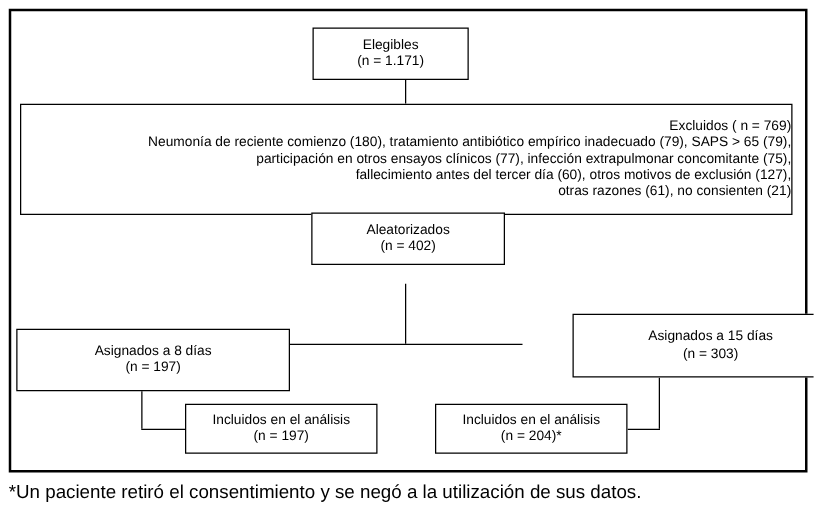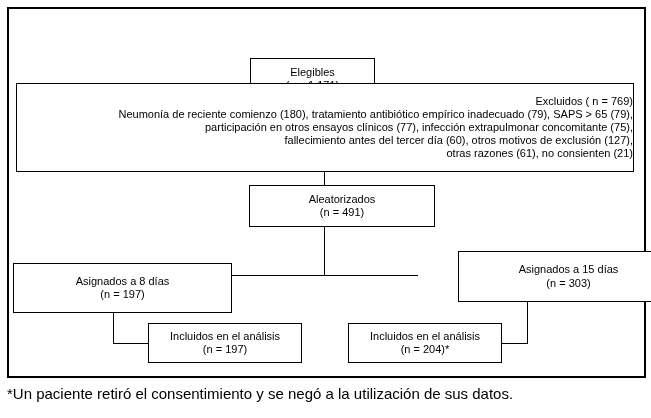--- a/index.html
+++ b/index.html
@@ -31,23 +31,23 @@
     box-sizing: border-box;
     display: flex;
     flex-direction: column;
     align-items: center;
     justify-content: center;
     text-align: center;
     font-size: 11px;
     line-height: 13.5px;
     z-index: 2;
   }
-  .box-elegibles     { left: 250px; top: 22px;  width: 125px; height: 42px; margin-top: 36px; }
+  .box-elegibles     { left: 250px; top: 22px;  width: 125px; height: 42px; }
   .box-excluidos     { left: 16px;  top: 83px;  width: 618px; height: 89px; line-height: 13px; align-items: flex-end; }
-  .box-aleatorizados { left: 249px; top: 185px; width: 186px; height: 42px; }
+  .box-aleatorizados { left: 249px; top: 170px; width: 155px; height: 42px; }
   .box-asignados8    { left: 13px;  top: 252px; width: 219px; height: 50px; margin-top: 11px; }
   .box-asignados15   { left: 418px; top: 251px; width: 221px; height: 51px; margin-left: 40px; }
   .box-incluidos8    { left: 148px; top: 323px; width: 154px; height: 40px; }
   .box-incluidos15   { left: 348px; top: 323px; width: 154px; height: 40px; }
   .connector {
     position: absolute;
     background: #000000;
     z-index: 1;
   }
   .c-eleg-excl   { left: 324px; top: 64px;  width: 1px;   height: 19px; }
@@ -92,21 +92,21 @@
   <div class="box box-excluidos">
     <div class="excl-line">Excluidos ( n = 769)</div>
     <div class="excl-line">Neumonía de reciente comienzo (180), tratamiento antibiótico empírico inadecuado (79), SAPS &gt; 65 (79),</div>
     <div class="excl-line">participación en otros ensayos clínicos (77), infección extrapulmonar concomitante (75),</div>
     <div class="excl-line">fallecimiento antes del tercer día (60), otros motivos de exclusión (127),</div>
     <div class="excl-line">otras razones (61), no consienten (21)</div>
   </div>
 
   <div class="box box-aleatorizados">
     <div>Aleatorizados</div>
-    <div>(n = 491)</div>
+    <div>(n = 402)</div>
   </div>
 
   <div class="box box-asignados8">
     <div>Asignados a 8 días</div>
     <div>(n = 197)</div>
   </div>
 
   <div class="box box-asignados15">
     <div>Asignados a 15 días</div>
     <div>(n = 303)</div>

